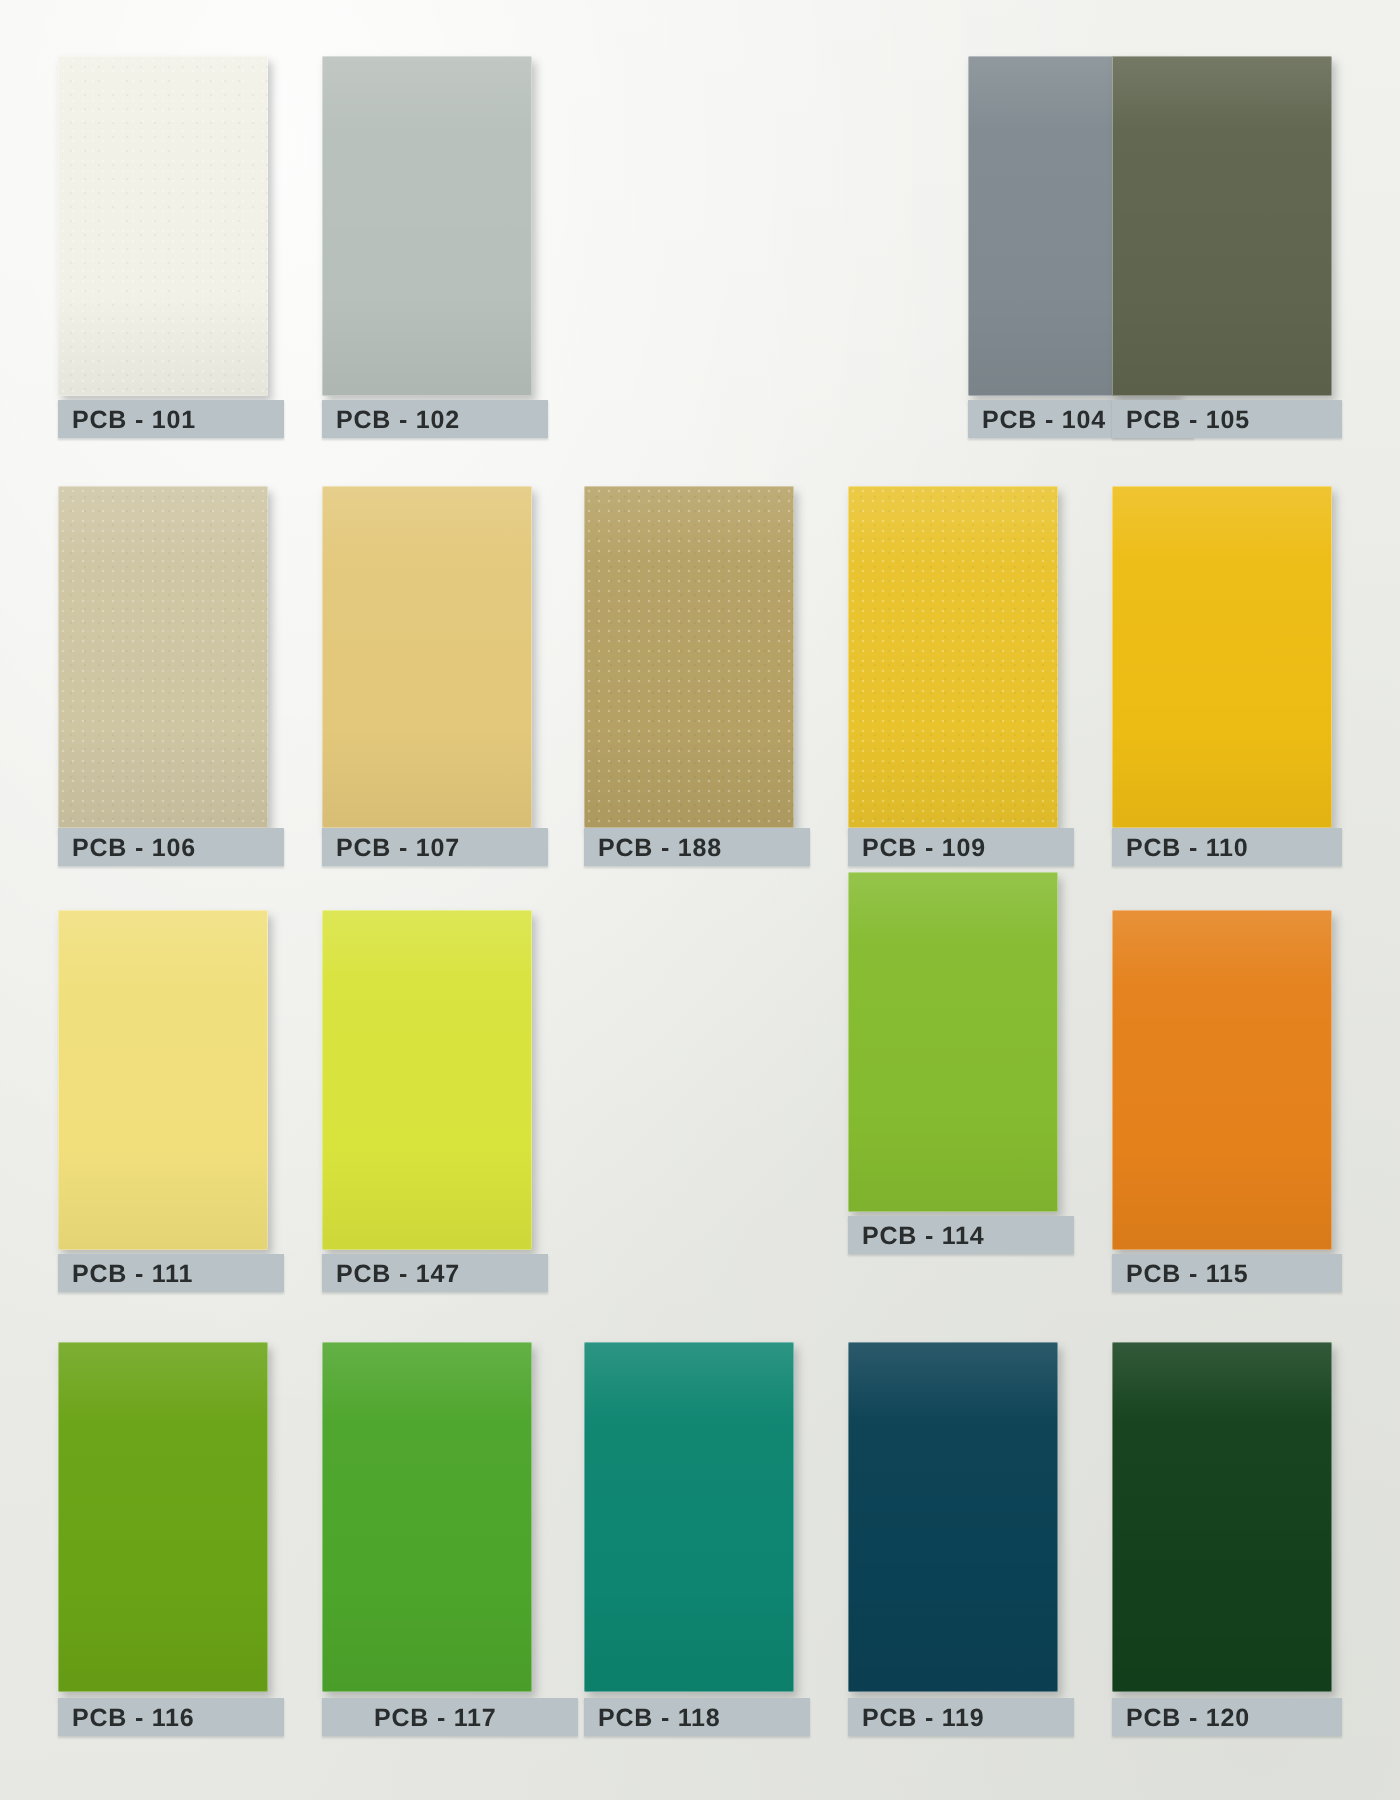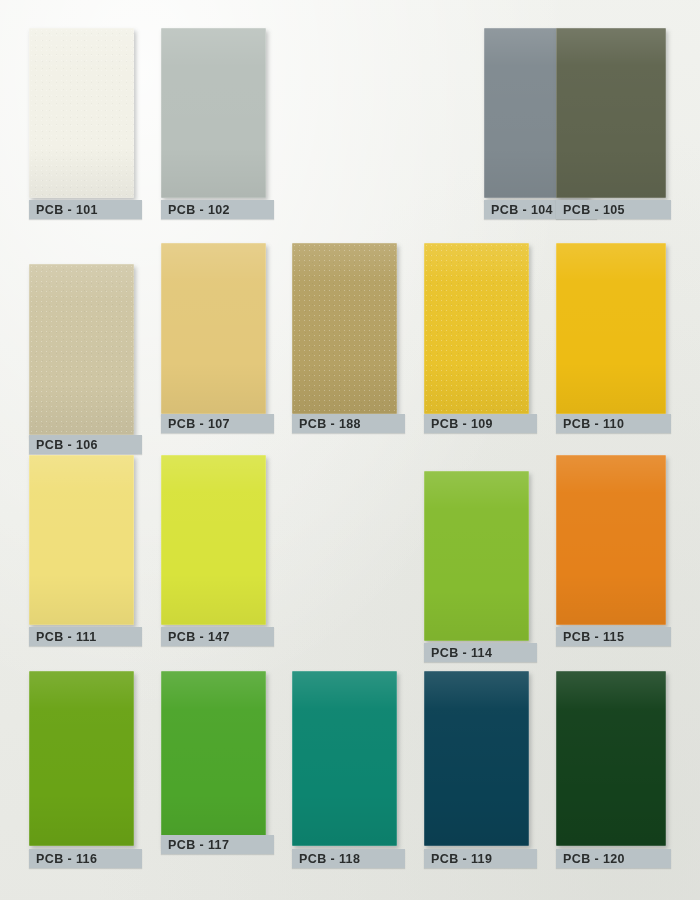--- a/index.html
+++ b/index.html
@@ -118,21 +118,21 @@
         <div class="swatch-label-strip" style="top: 172px; width: 113px; height: 19px;">
           <span class="swatch-label-text">PCB - 104</span>
         </div>
       </div>
       <div class="swatch-cell" style="left: 556px; top: 28px; width: 115px; height: 191px;">
         <div class="swatch-chip" title="PCB - 105" style="width: 110px; height: 170px; background: rgb(96, 101, 79);"></div>
         <div class="swatch-label-strip" style="top: 172px; width: 115px; height: 19px;">
           <span class="swatch-label-text">PCB - 105</span>
         </div>
       </div>
-      <div class="swatch-cell" style="left: 29px; top: 243px; width: 113px; height: 190px; margin-top: 21px;">
+      <div class="swatch-cell" style="left: 29px; top: 243px; width: 113px; height: 190px;">
         <div class="swatch-chip grain" title="PCB - 106" style="width: 105px; height: 171px; background: rgb(206, 197, 163);"></div>
         <div class="swatch-label-strip" style="top: 171px; width: 113px; height: 19px;">
           <span class="swatch-label-text">PCB - 106</span>
         </div>
       </div>
       <div class="swatch-cell" style="left: 161px; top: 243px; width: 113px; height: 190px;">
         <div class="swatch-chip" title="PCB - 107" style="width: 105px; height: 171px; background: rgb(227, 200, 123);"></div>
         <div class="swatch-label-strip" style="top: 171px; width: 113px; height: 19px;">
           <span class="swatch-label-text">PCB - 107</span>
         </div>
@@ -160,41 +160,41 @@
         <div class="swatch-label-strip" style="top: 172px; width: 113px; height: 19px;">
           <span class="swatch-label-text">PCB - 111</span>
         </div>
       </div>
       <div class="swatch-cell" style="left: 161px; top: 455px; width: 113px; height: 191px;">
         <div class="swatch-chip" title="PCB - 112" style="width: 105px; height: 170px; background: rgb(216, 227, 60);"></div>
         <div class="swatch-label-strip" style="top: 172px; width: 113px; height: 19px;">
           <span class="swatch-label-text">PCB - 147</span>
         </div>
       </div>
-      <div class="swatch-cell" style="left: 424px; top: 471px; width: 113px; height: 186px; padding-left: 40px;">
+      <div class="swatch-cell" style="left: 424px; top: 436px; width: 113px; height: 186px; padding-left: 40px;">
         <div class="swatch-chip" title="PCB - 114" style="width: 105px; height: 170px; background: rgb(133, 187, 48);"></div>
         <div class="swatch-label-strip" style="top: 172px; width: 113px; height: 19px;">
           <span class="swatch-label-text">PCB - 114</span>
         </div>
       </div>
       <div class="swatch-cell" style="left: 556px; top: 455px; width: 115px; height: 191px;">
         <div class="swatch-chip" title="PCB - 115" style="width: 110px; height: 170px; background: rgb(228, 129, 27);"></div>
         <div class="swatch-label-strip" style="top: 172px; width: 115px; height: 19px;">
           <span class="swatch-label-text">PCB - 115</span>
         </div>
       </div>
       <div class="swatch-cell" style="left: 29px; top: 671px; width: 113px; height: 197px;">
         <div class="swatch-chip" title="PCB - 116" style="width: 105px; height: 175px; background: rgb(106, 163, 22);"></div>
         <div class="swatch-label-strip" style="top: 178px; width: 113px; height: 19px;">
           <span class="swatch-label-text">PCB - 116</span>
         </div>
       </div>
       <div class="swatch-cell" style="left: 161px; top: 671px; width: 113px; height: 197px;">
         <div class="swatch-chip" title="PCB - 117" style="width: 105px; height: 175px; background: rgb(77, 165, 43);"></div>
-        <div class="swatch-label-strip" style="top: 164px; width: 113px; height: 19px;">
+        <div class="swatch-label-strip" style="top: 178px; width: 128px; height: 19px; padding-left: 19px;">
           <span class="swatch-label-text">PCB - 117</span>
         </div>
       </div>
       <div class="swatch-cell" style="left: 292px; top: 671px; width: 113px; height: 197px;">
         <div class="swatch-chip" title="PCB - 118" style="width: 105px; height: 175px; background: rgb(13, 133, 112);"></div>
         <div class="swatch-label-strip" style="top: 178px; width: 113px; height: 19px;">
           <span class="swatch-label-text">PCB - 118</span>
         </div>
       </div>
       <div class="swatch-cell" style="left: 424px; top: 671px; width: 113px; height: 197px;">

